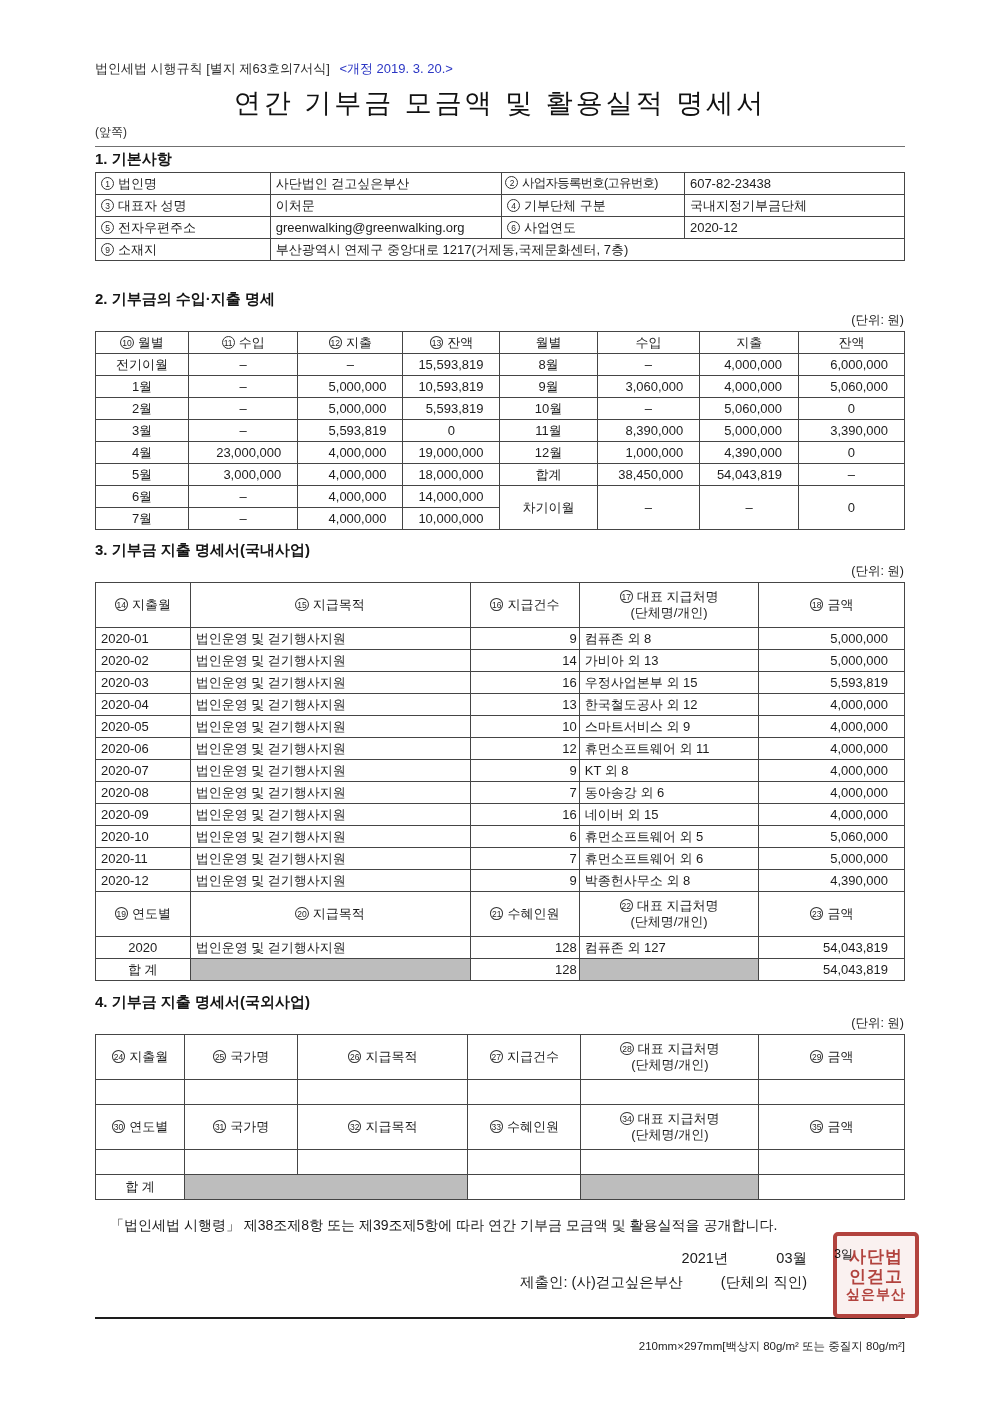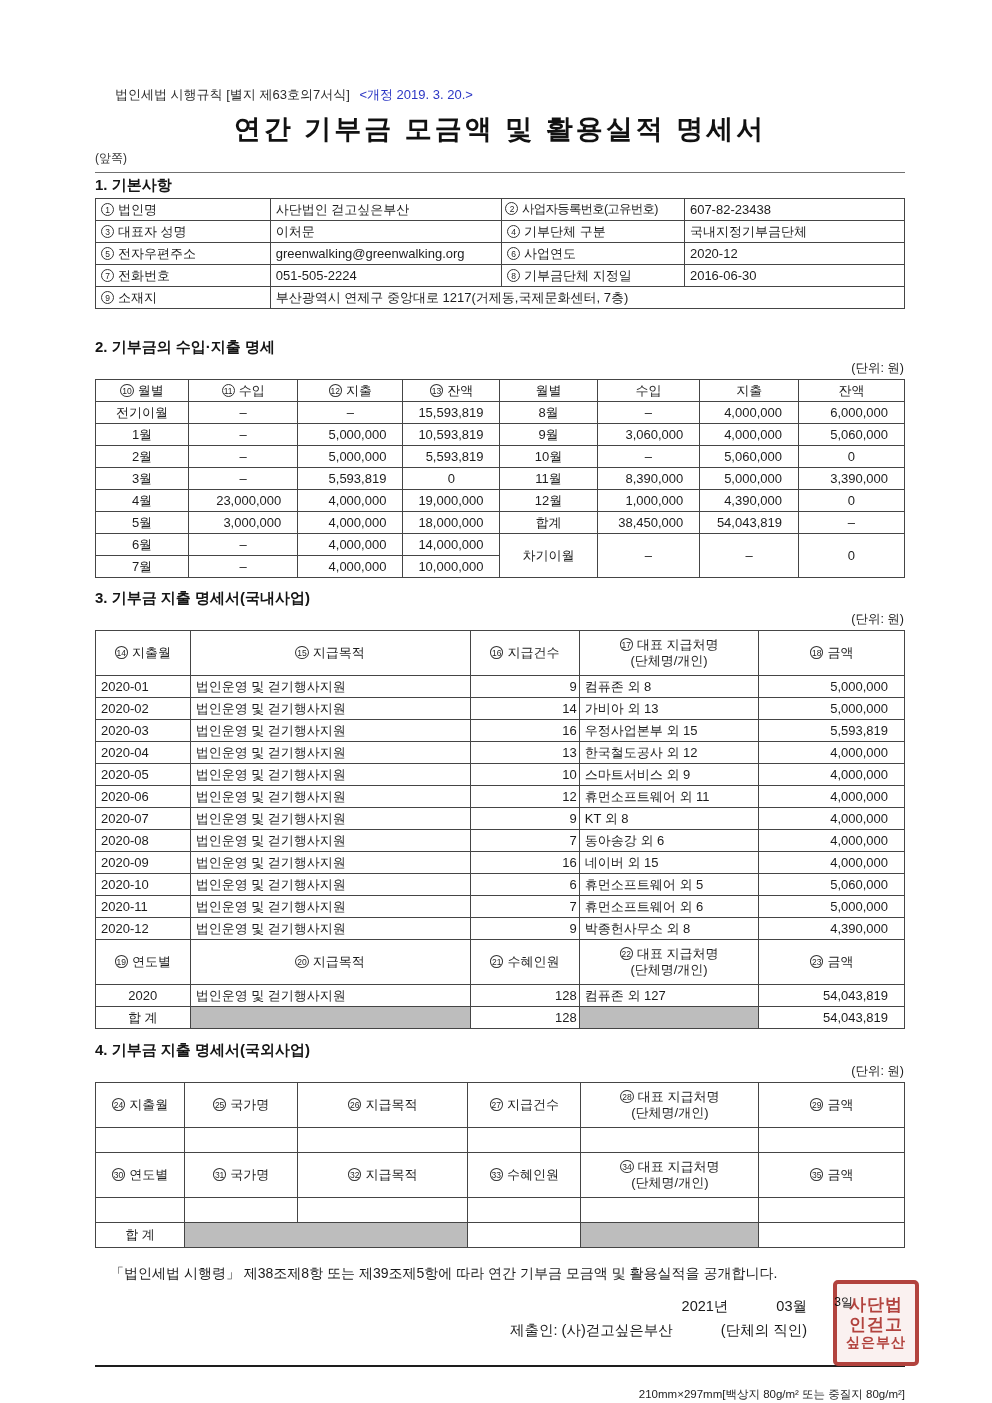--- a/index.html
+++ b/index.html
@@ -1,22 +1,22 @@
 <!DOCTYPE html>
 <html><head>
 <meta charset="utf-8">
 <style>
   html,body{margin:0;padding:0;background:#fff;}
   .page{position:relative;width:992px;height:1403px;background:#fff;overflow:hidden;
         font-family:"Liberation Sans","DejaVu Sans",sans-serif;color:#1b1b1b;}
   .content{position:absolute;left:95px;top:0;width:810px;}
 
-  .reg-line{padding-top:86px;font-size:13px;color:#2a2a2a;margin-left:20px;}
+  .reg-line{padding-top:60px;font-size:13px;color:#2a2a2a;}
   .reg-line .blue{color:#2b36c4;margin-left:6px;}
-  .doc-title{font-size:27px;font-weight:700;text-align:center;letter-spacing:3px;margin:7px 0 0;color:#111;}
+  .doc-title{font-size:27px;font-weight:400;text-align:center;letter-spacing:3px;margin:7px 0 0;color:#111;}
   .page-side{font-size:12px;margin-top:3px;color:#333;}
   .toprule{border-top:1px solid #707070;margin-top:5px;}
 
   .sec-heading{font-size:15px;font-weight:700;margin:0;color:#151515;}
   .h1x{margin:3px 0 3px;}
   .h2x{margin:29px 0 0;}
   .h3x{margin:11px 0 0;}
   .h4x{margin:12px 0 0;}
   .unit{font-size:12.5px;text-align:right;margin:3px 1px 2px 0;color:#222;}
 
@@ -36,21 +36,21 @@
   .empty-row td{height:22px;}
 
   .circ{display:inline-block;min-width:13px;height:13px;line-height:12px;border:1px solid #333;
         border-radius:50%;font-size:8.5px;text-align:center;vertical-align:1px;margin-right:4px;
         padding:0 1px;box-sizing:border-box;font-weight:400;}
 
   .decl{margin:15px 0 0;font-size:14px;line-height:1.55;text-indent:15px;color:#1a1a1a;}
   .sig{position:relative;margin-top:9px;padding-right:98px;text-align:right;
        font-size:14.5px;line-height:1.7;color:#1a1a1a;}
   .sig .gap-l{margin-left:44px;}
-  .sig .gap-m{margin-left:44px;text-align:center;}
+  .sig .gap-m{margin-left:34px;text-align:center;}
   .stamp{position:absolute;right:-14px;top:-14px;width:78px;height:78px;border:4px solid #b2433e;
          border-radius:5px;background:rgba(185,75,70,0.08);display:flex;flex-direction:column;
          justify-content:center;align-items:center;color:#b2433e;font-weight:700;
          line-height:1.15;letter-spacing:1px;}
   .stamp .srow{font-size:17px;white-space:nowrap;}
   .stamp .srow3{font-size:14px;}
   .stamp-overlay{position:absolute;right:52px;top:-2px;font-size:12px;color:#111;font-weight:400;
                  letter-spacing:0;}
   .bottomrule{border-top:2px solid #1d1d1d;margin-top:22px;}
   .paper-spec{text-align:right;font-size:11.5px;margin-top:20px;color:#222;}
@@ -89,26 +89,20 @@
       <td class="lbl"><span class="circ">3</span><span>대표자 성명</span></td>
       <td class="l">이처문</td>
       <td class="lbl"><span class="circ">4</span><span>기부단체 구분</span></td>
       <td class="l">국내지정기부금단체</td>
     </tr>
     <tr>
       <td class="lbl"><span class="circ">5</span><span>전자우편주소</span></td>
       <td class="l">greenwalking@greenwalking.org</td>
       <td class="lbl"><span class="circ">6</span><span>사업연도</span></td>
       <td class="l">2020-12</td>
-    </tr>
-    <tr>
-      <td class="lbl"><span class="circ">7</span><span>전화번호</span></td>
-      <td class="l">051-505-2224</td>
-      <td class="lbl"><span class="circ">8</span><span>기부금단체 지정일</span></td>
-      <td class="l">2016-06-30</td>
     </tr>
     <tr>
       <td class="lbl"><span class="circ">9</span><span>소재지</span></td>
       <td class="l" colspan="3">부산광역시 연제구 중앙대로 1217(거제동,국제문화센터, 7층)</td>
     </tr>
   </tbody>
       </table>
 
   <div class="sec-heading h2x">2. 기부금의 수입·지출 명세</div>
   <div class="unit">(단위: 원)</div>

